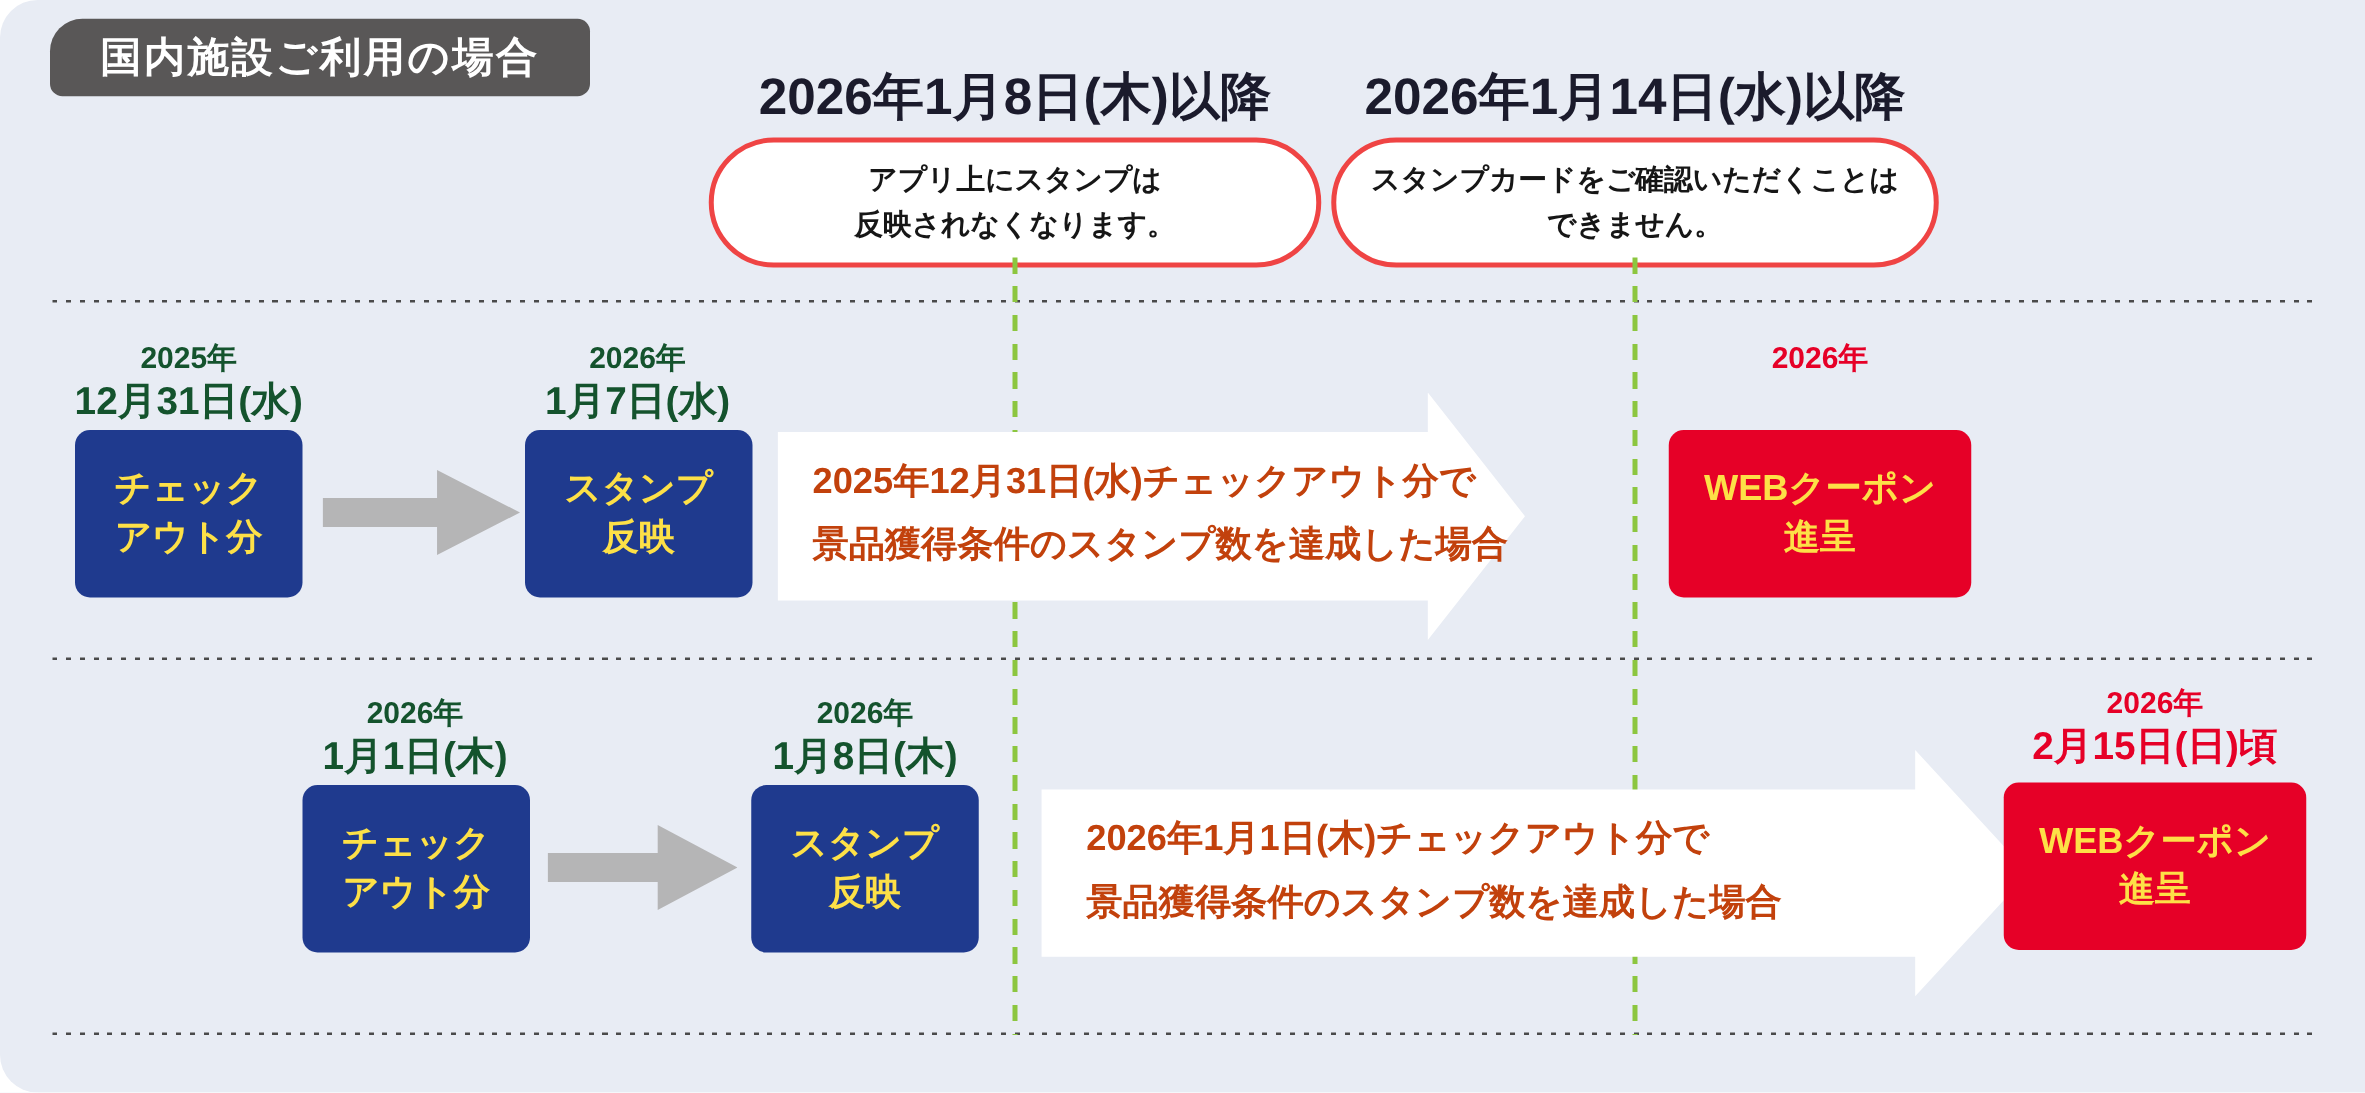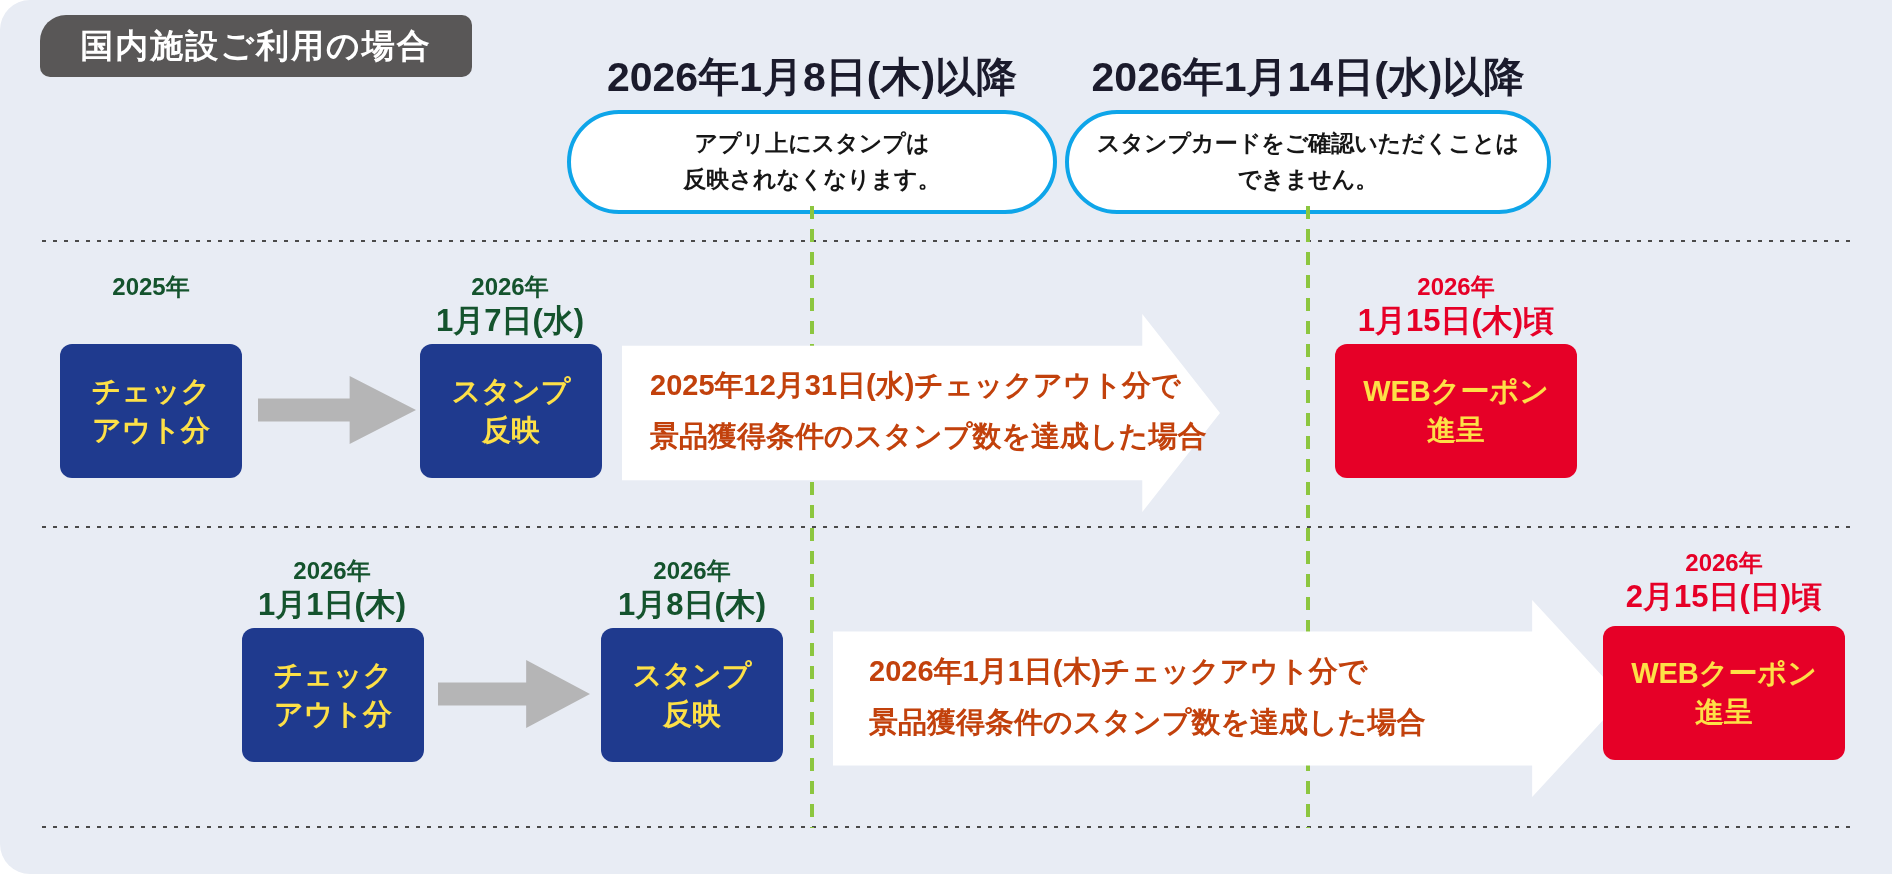--- a/index.html
+++ b/index.html
@@ -48,21 +48,21 @@
     color: #1b1b2c;
     white-space: nowrap;
   }
 
   
   .callout {
     position: absolute;
     top: 110px;
     transform: translateX(-50%);
     background: #ffffff;
-    border: 4px solid #0ea5e9;
+    border: 4px solid #ef4444;
     border-radius: 60px;
     display: flex;
     align-items: center;
     justify-content: center;
     text-align: center;
     font-size: 23px;
     font-weight: bold;
     color: #161616;
     line-height: 1.55;
     white-space: pre-line;
@@ -165,36 +165,36 @@
   <div class="vline" style="left:810px"></div>
   <div class="vline" style="left:1306px"></div>
 
   <div>
     <div class="flow-arrow f1" style="left:622px;top:314px;width:598px;height:198px"></div>
     <div class="condition" style="left:650px;top:360px">2025年12月31日(水)チェックアウト分で
 景品獲得条件のスタンプ数を達成した場合</div>
 
     <div class="date-label" style="left:151px;top:272px">
       <span class="year">2025年</span>
+      <span class="day">12月31日(水)</span>
     </div>
     <div class="box navy" style="left:60px;top:344px;width:182px;height:134px">チェック
 アウト分</div>
 
     <div class="gray-arrow" style="left:258px;top:376px;width:158px;height:68px"></div>
 
     <div class="date-label" style="left:510px;top:272px">
       <span class="year">2026年</span>
       <span class="day">1月7日(水)</span>
     </div>
     <div class="box navy" style="left:420px;top:344px;width:182px;height:134px">スタンプ
 反映</div>
 
     <div class="date-label red" style="left:1456px;top:272px">
       <span class="year">2026年</span>
-      <span class="day">1月15日(木)頃</span>
     </div>
     <div class="box red" style="left:1335px;top:344px;width:242px;height:134px">WEBクーポン
 進呈</div>
   </div>
 
   <div>
     <div class="flow-arrow f2" style="left:833px;top:600px;width:790px;height:197px"></div>
     <div class="condition" style="left:869px;top:646px">2026年1月1日(木)チェックアウト分で
 景品獲得条件のスタンプ数を達成した場合</div>
 

